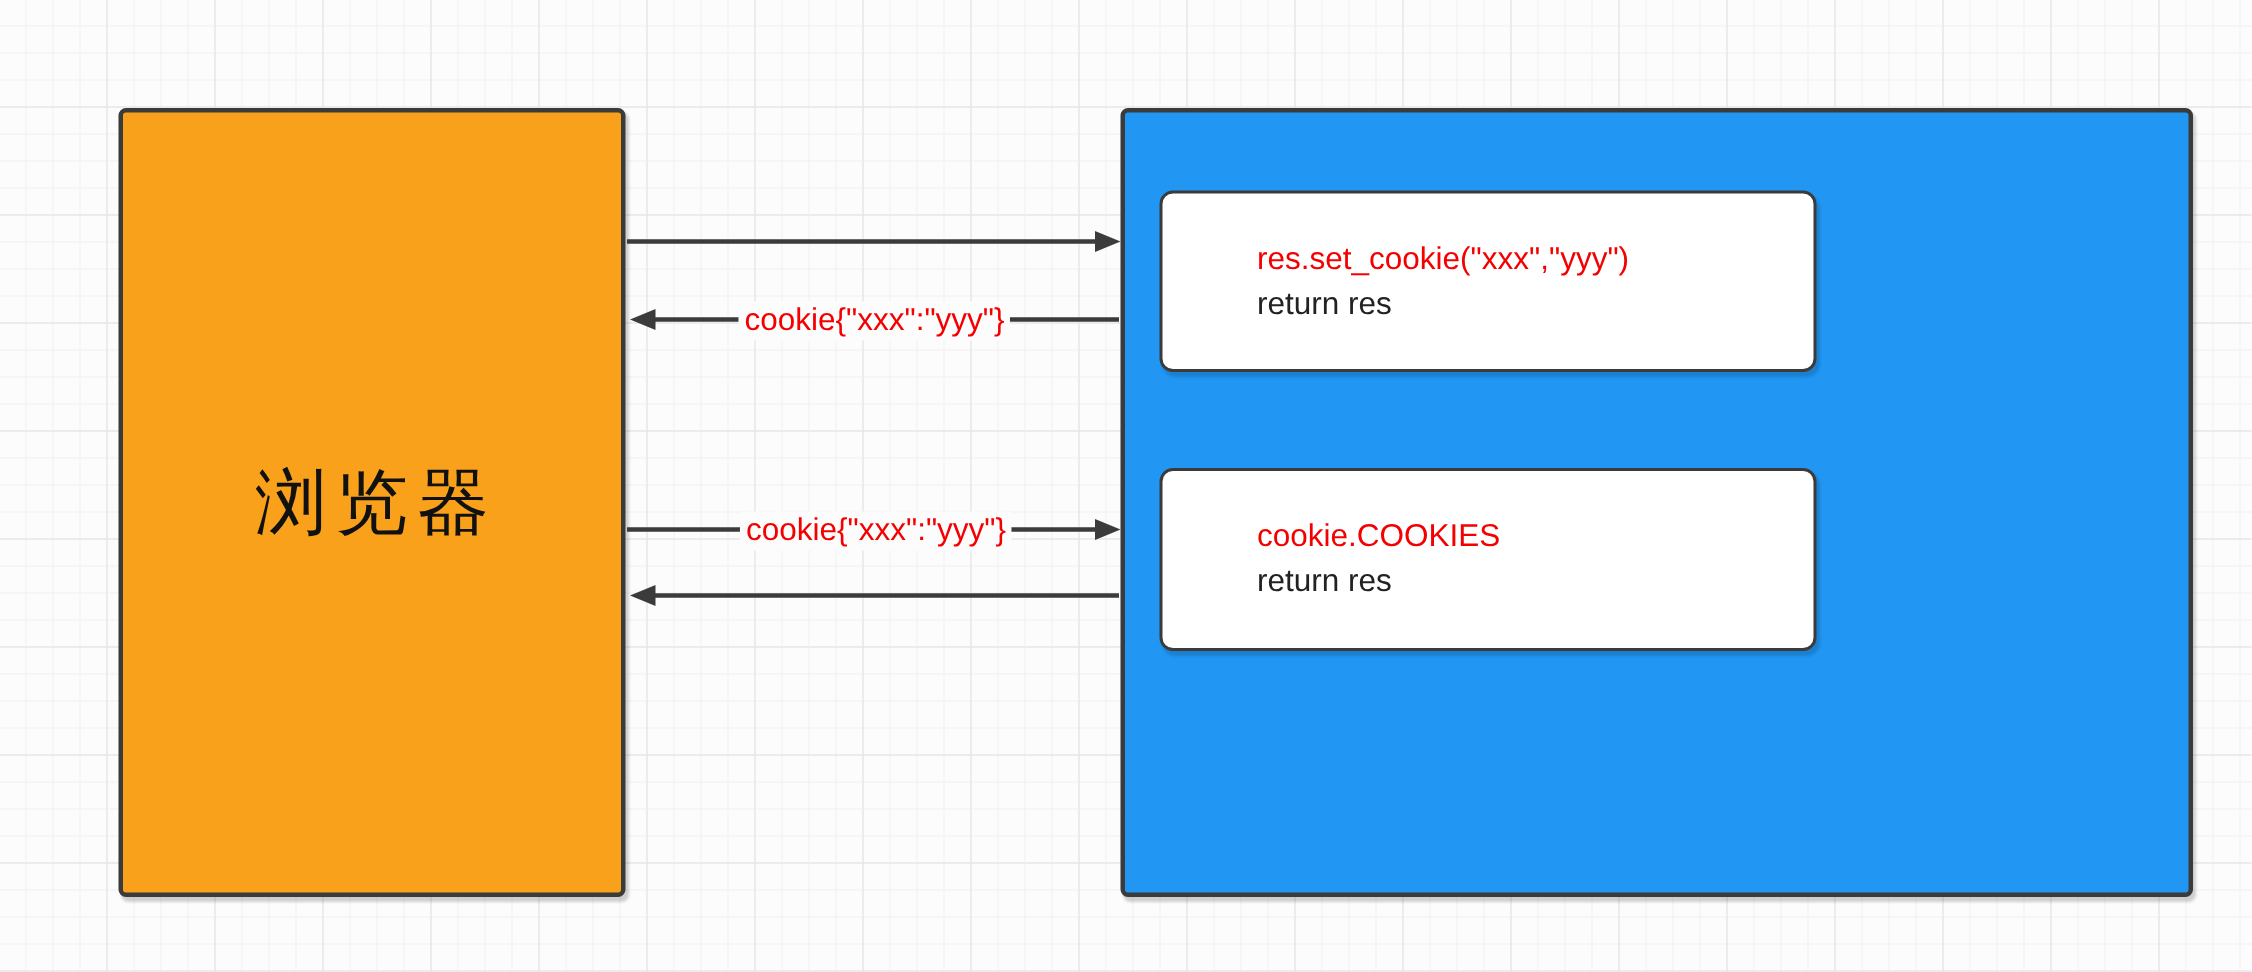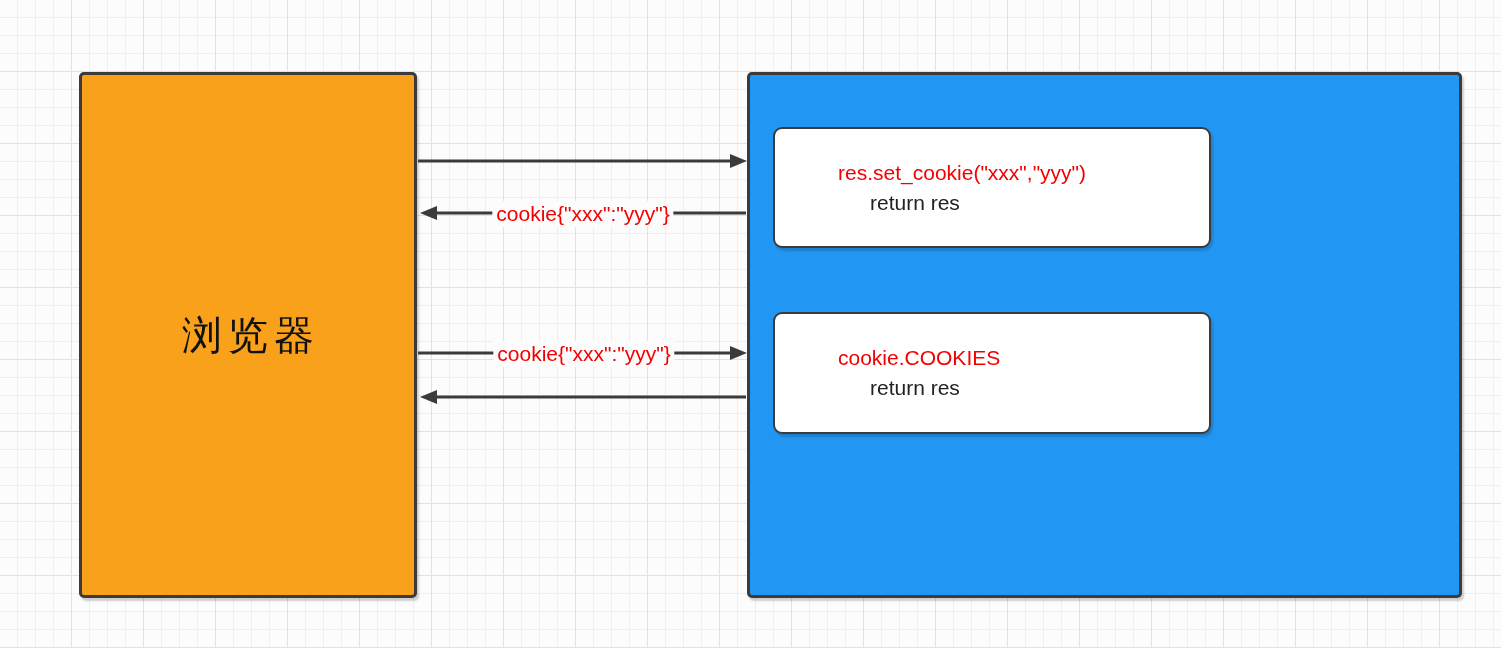--- a/index.html
+++ b/index.html
@@ -24,21 +24,21 @@
     border-radius:5px;
     box-shadow:2px 3px 2px rgba(0,0,0,0.18);
   }
   .browser-box{
     left:79px;top:72px;width:338px;height:526px;
     background:#f9a11b;
     display:flex;align-items:center;justify-content:center;
   }
   .browser-label{
     font-family:Liberation Sans, sans-serif;
-    font-size:40px;color:#111;
+    font-size:48px;color:#111;
     letter-spacing:6px;
     text-indent:6px;
   }
   .server-box{
     left:747px;top:72px;width:715px;height:526px;
     background:#2196f3;
   }
   .card{
     position:absolute;
     box-sizing:border-box;
@@ -47,21 +47,21 @@
     border-radius:9px;
     box-shadow:2px 3px 2px rgba(0,0,0,0.15);
     padding:0 0 0 63px;
     font-size:21px;
     line-height:30px;
     display:flex;flex-direction:column;justify-content:center;
   }
   .card1{left:773px;top:127px;width:438px;height:121px;}
   .card2{left:773px;top:312px;width:438px;height:122px;}
   .code-red{color:#f50000;}
-  .code-black{color:#222;margin-left:32px;}
+  .code-black{color:#222;}
   .arrow-layer{position:absolute;left:0;top:0;pointer-events:none;}
   .arrow-label{
     position:absolute;
     transform:translate(-50%,-50%);
     background:#fcfcfc;
     color:#f50000;
     font-size:21px;
     padding:1px 4px;
     white-space:nowrap;
   }

